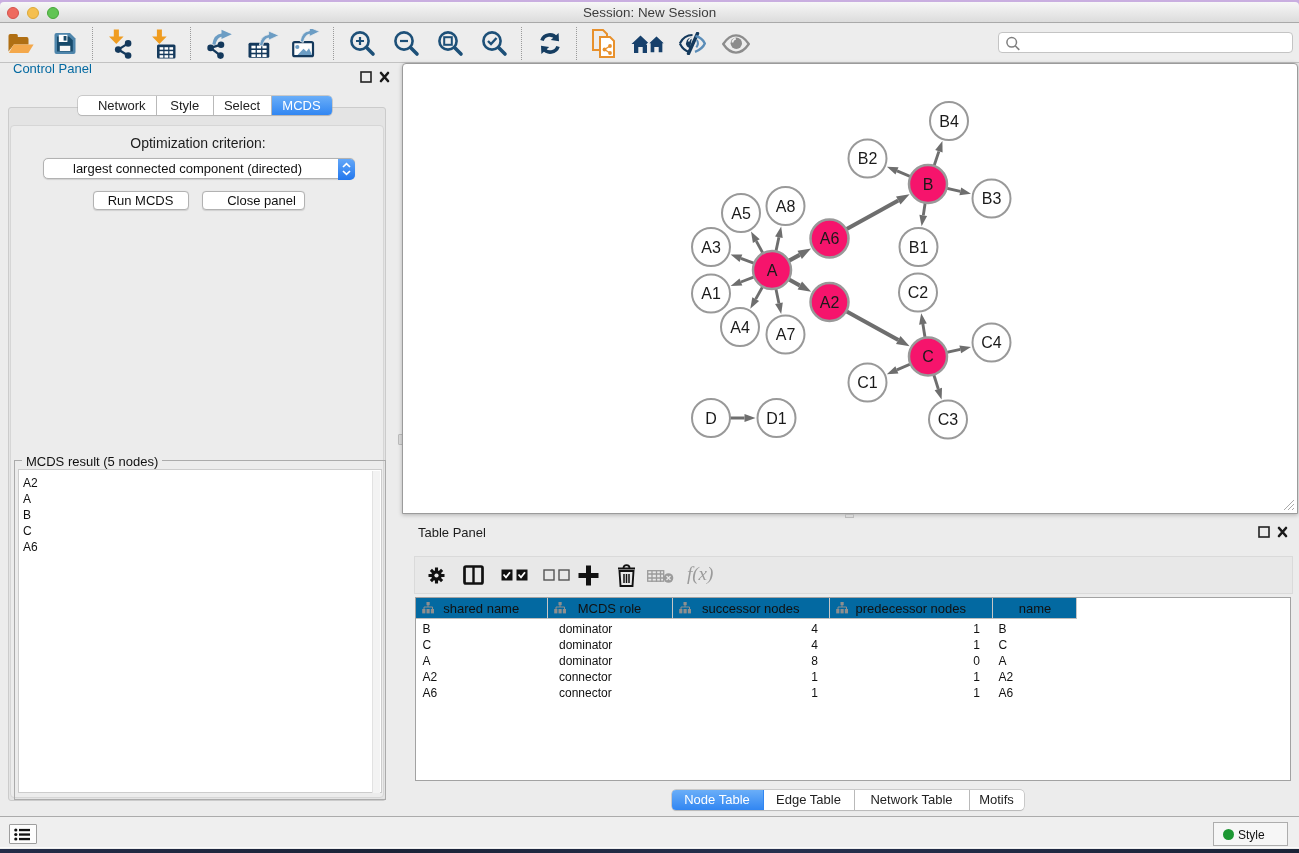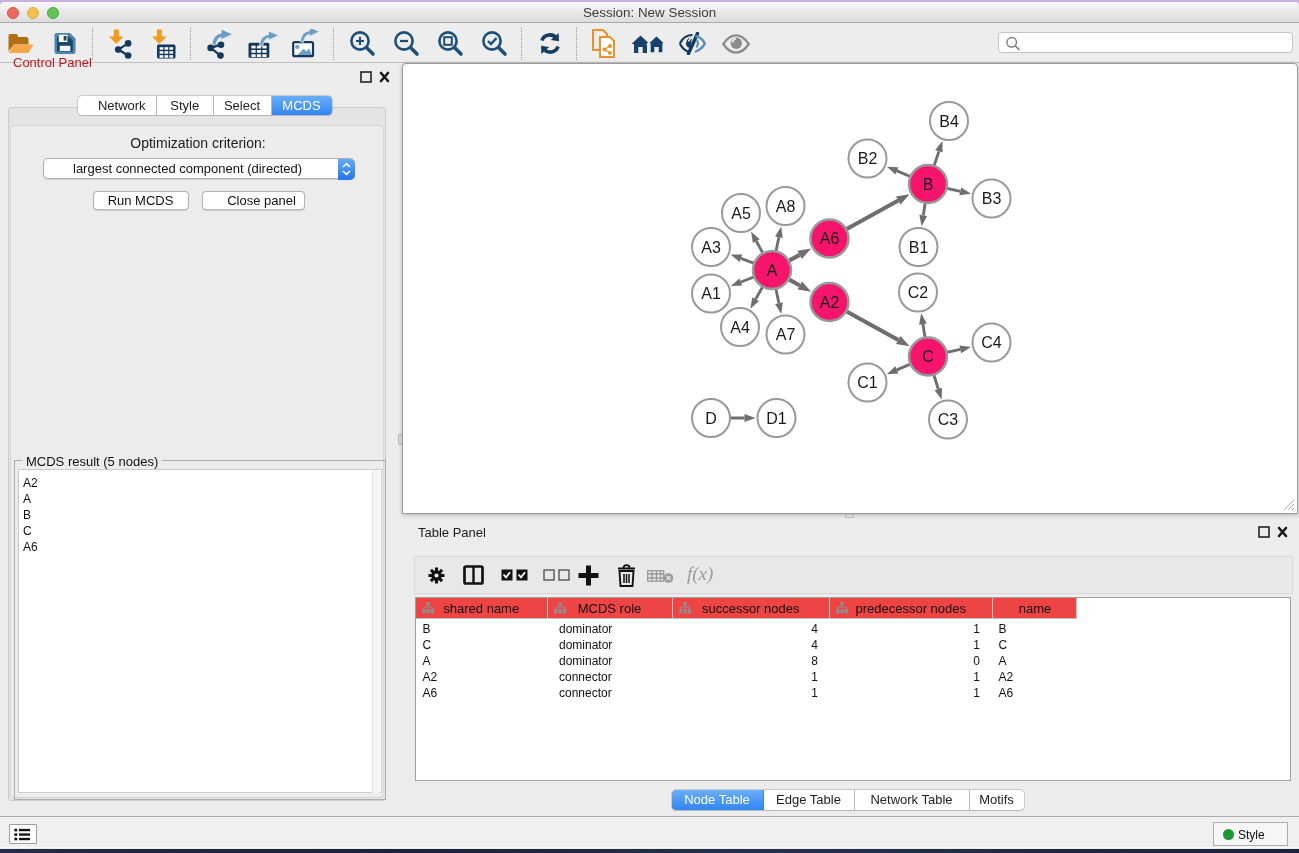--- a/index.html
+++ b/index.html
@@ -10,21 +10,21 @@
   #titlebar { left:0; top:2px; width:1299px; height:21px;
     background:linear-gradient(#f7f7f7,#dcdcdc); border-bottom:1px solid #a9a9a9;
     border-radius:4px 4px 0 0; }
   #titlebar .tl { position:absolute; top:4.5px; width:12px; height:12px; border-radius:50%; }
   #apptitle { width:100%; text-align:center; font-size:13.4px; color:#3c3c3c; line-height:21px; }
   #toolbar { left:0; top:24px; width:1299px; height:39px; background:#ededed; border-bottom:1px solid #c2c2c2; }
   .vsep { position:absolute; top:3px; height:33px; width:0; border-left:1px dotted #9a9a9a; }
   .ticon { position:absolute; top:0; height:39px; display:flex; align-items:center; justify-content:center; }
   #search { left:998px; top:8px; width:295px; height:21px; background:#fff; border:1px solid #c4c4c4; border-radius:4px; }
   
-  #cp-title { left:13px; top:55px; font-size:13px; color:#b91c1c;text-align:center; }
+  #cp-title { left:13px; top:61px; font-size:13px; color:#0369a1;text-align:center; }
   #cp-pane { left:8px; top:107px; width:378px; height:694px; background:#e4e4e4; border:1px solid #cbcbcb; border-radius:3px; }
   #cp-inner { left:10px; top:125px; width:374px; height:673px; background:#ececec; border:1px solid #d6d6d6; border-radius:4px; }
   .seg { position:absolute; display:flex; font-size:13px; border-radius:4px;
     box-shadow:0 0 0 0.5px #aaaaaa, 0 0.5px 1px rgba(0,0,0,.15); background:#fff; overflow:hidden; }
   .seg > div { display:flex; align-items:center; justify-content:center; color:#222; border-right:1px solid #b9b9b9; }
   .seg > div:last-child { border-right:none; }
   .seg > div.sel { background:linear-gradient(#6aaef8,#3186f2); color:#fff; border-right-color:#3186f2; }
   #opt-label { left:9px; top:135px; width:378px; text-align:center; font-size:14px; color:#1d1d1d; }
   #dropdown { left:43px; top:158px; width:312px; height:21px; background:#fff; border:0.5px solid #b2b2b2; border-radius:5px;
      font-size:13px; color:#111; line-height:20px; padding-left:29px;
@@ -44,21 +44,21 @@
      border-radius:4px 4px 0 0; box-shadow:0 1px 4px rgba(0,0,0,.25); }
   #nettitle { position:absolute; left:0; top:0; width:100%; height:22px;
      background:linear-gradient(#f7f7f7,#d9d9d9); border-bottom:1px solid #b3b3b3; border-radius:4px 4px 0 0; }
   #nettitle .tl { position:absolute; top:5.5px; width:11px; height:11px; border-radius:50%; }
   #netname { width:100%; text-align:center; font-size:13px; color:#3c3c3c; line-height:22px; }
   #graph { position:absolute; left:0; top:23px; }
   
   #tp-title { left:418px; top:525px; font-size:13px; color:#1d1d1d; }
   #tp-toolbar { left:414px; top:556px; width:879px; height:38px; background:#e8e8e8; border:1px solid #dadada; border-radius:0; }
   #tp-table { left:415px; top:597px; width:876px; height:184px; background:#fff; border:1px solid #a2a2a2; }
-  #tp-header { position:absolute; left:0; top:0; width:661px; height:21px; background:#ef4444;
+  #tp-header { position:absolute; left:0; top:0; width:661px; height:21px; background:#0369a1;
      border-bottom:1px solid #bdbdbd; border-right:1px solid #c6c6c6; font-size:13px; color:#111; }
   .hcell { position:absolute; top:0; height:21px; border-right:1px solid #c6c6c6; }
   .hcell span { position:absolute; width:100%; text-align:center; line-height:21px; }
   .hicon { position:absolute; left:6px; top:4px; }
   .trow { position:absolute; font-size:12px; color:#111; height:16px; line-height:16px; }
   .num { position:absolute; text-align:right; }
   #statusbar { left:0; top:816px; width:1299px; height:31.5px; background:#efefef; border-top:1px solid #ababab; border-bottom:1.5px solid #fbfbfb; }
   #desktop { left:0; top:849px; width:1299px; height:4px; background:linear-gradient(90deg,#232c48,#1a2337 30%,#25304e 60%,#1a2337); }
   #memorybtn { left:1213px; top:822px; width:75px; height:24px; background:#f6f6f6; border:1px solid #adadad; font-size:12px; color:#111; }
   #listbtn { left:9px; top:824px; width:28px; height:20px; background:#fdfdfd; border:1.5px solid #9e9e9e; border-radius:1px; }

